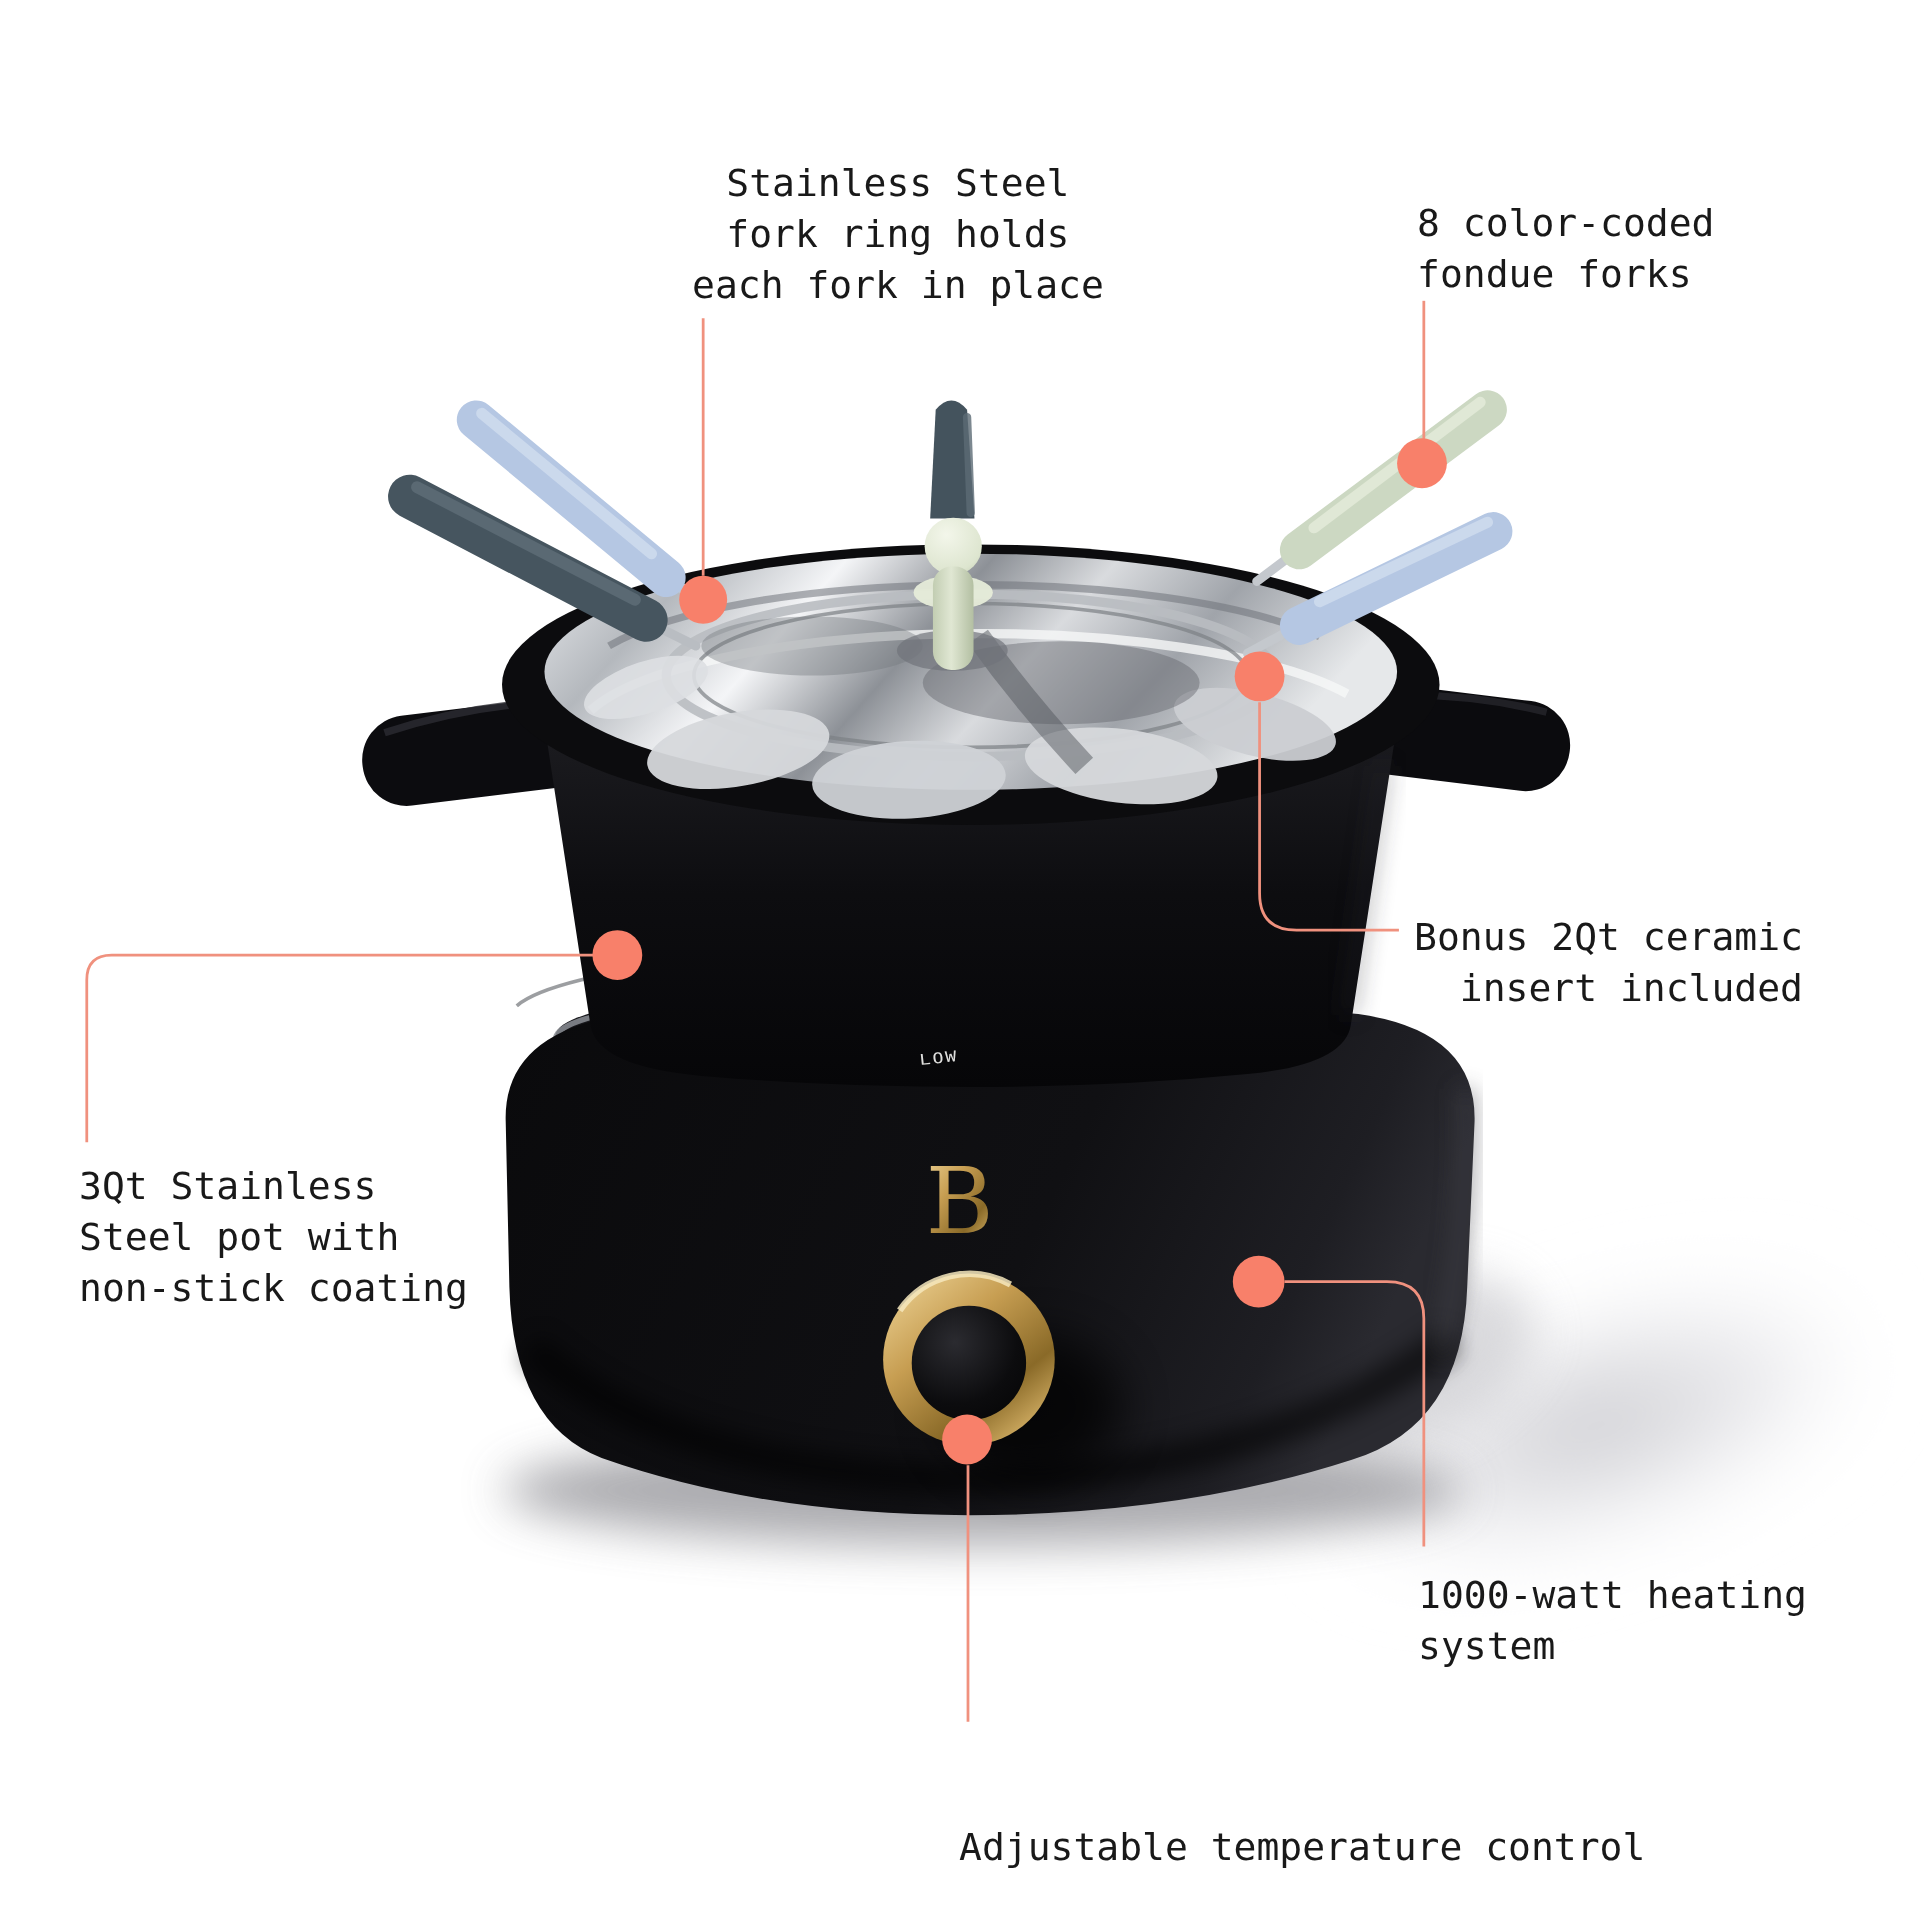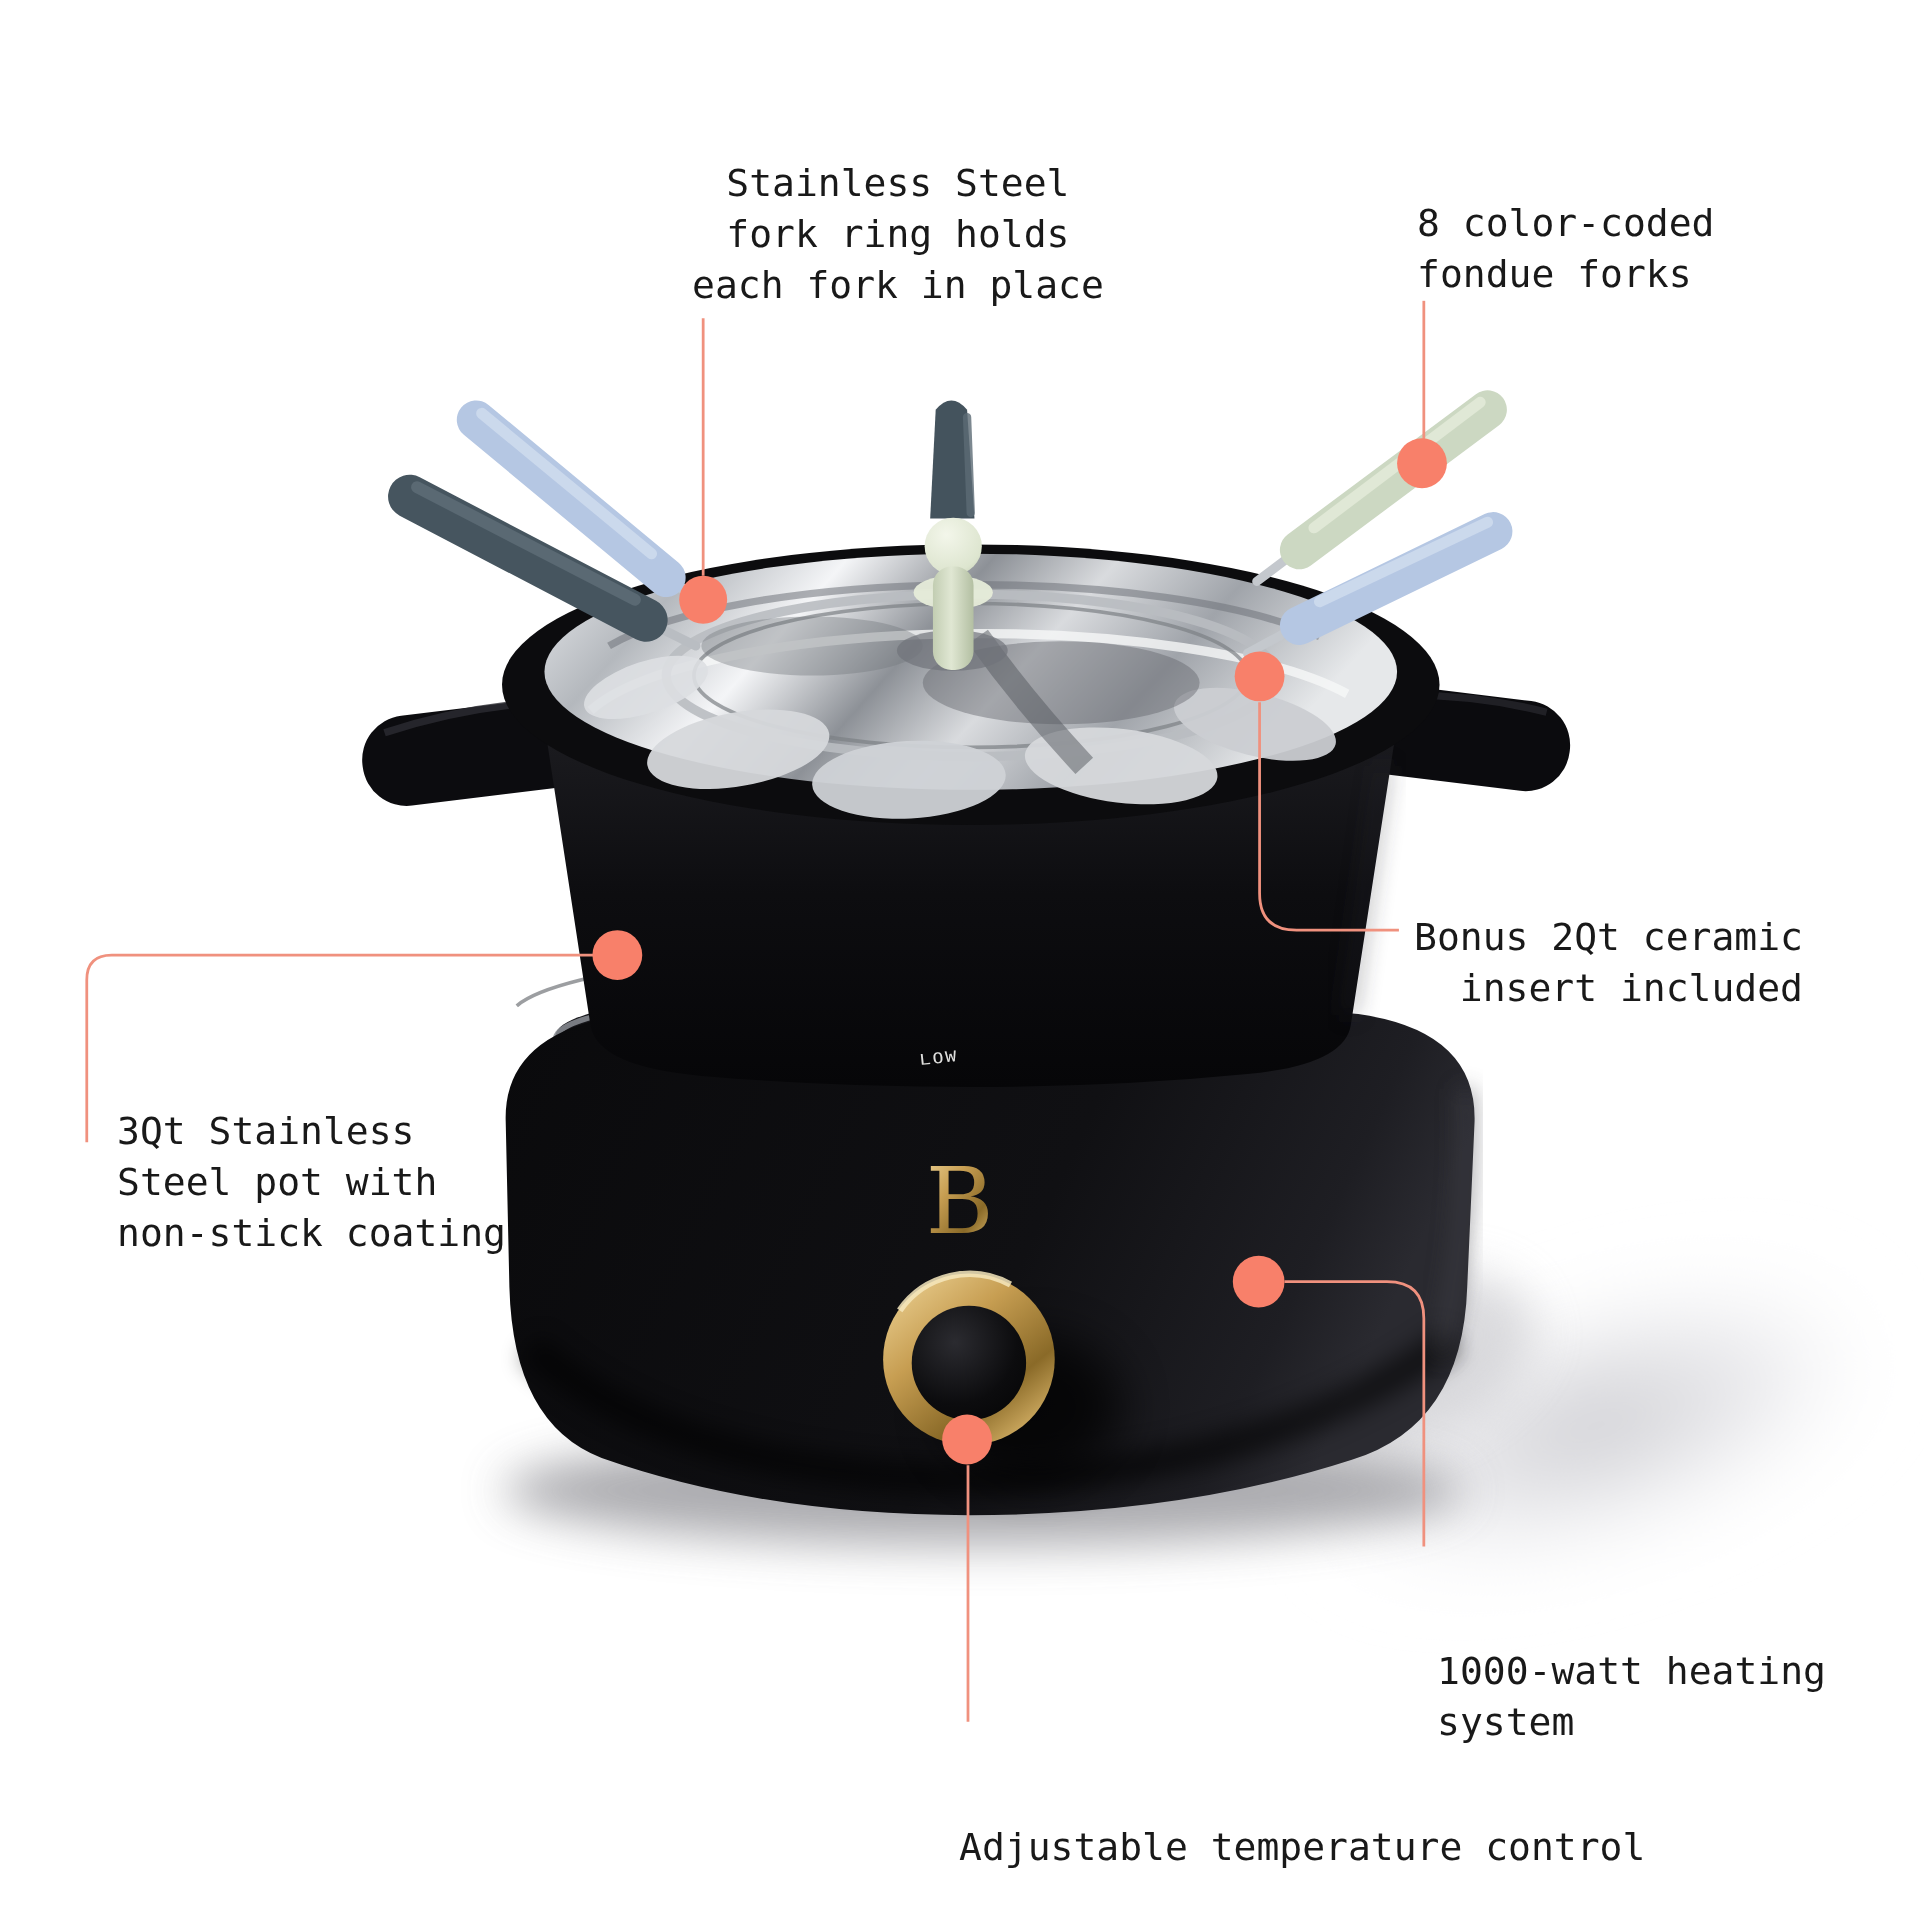--- a/index.html
+++ b/index.html
@@ -191,21 +191,21 @@
     </g>
   </svg>
 
   <div class="callout-text" style="left:692px;  top:158px;text-align:center;">Stainless Steel
 fork ring holds
 each fork in place</div>
   <div class="callout-text" style="left:1417px; top:198px;">8 color-coded
 fondue forks</div>
   <div class="callout-text" style="left:1414px; top:912px;text-align:right;">Bonus 2Qt ceramic
 insert included</div>
-  <div class="callout-text" style="left:79px;   top:1106px;margin-left:38px;">3Qt Stainless
+  <div class="callout-text" style="left:79px;   top:1161px;">3Qt Stainless
 Steel pot with
 non-stick coating</div>
-  <div class="callout-text" style="left:1418px; top:1646px;margin-left:19px;">1000-watt heating
+  <div class="callout-text" style="left:1418px; top:1570px;">1000-watt heating
 system</div>
   <div class="callout-text" style="left:959px; top:1822px;">Adjustable temperature control</div>
 
 </div>
 
 
 </body></html>

